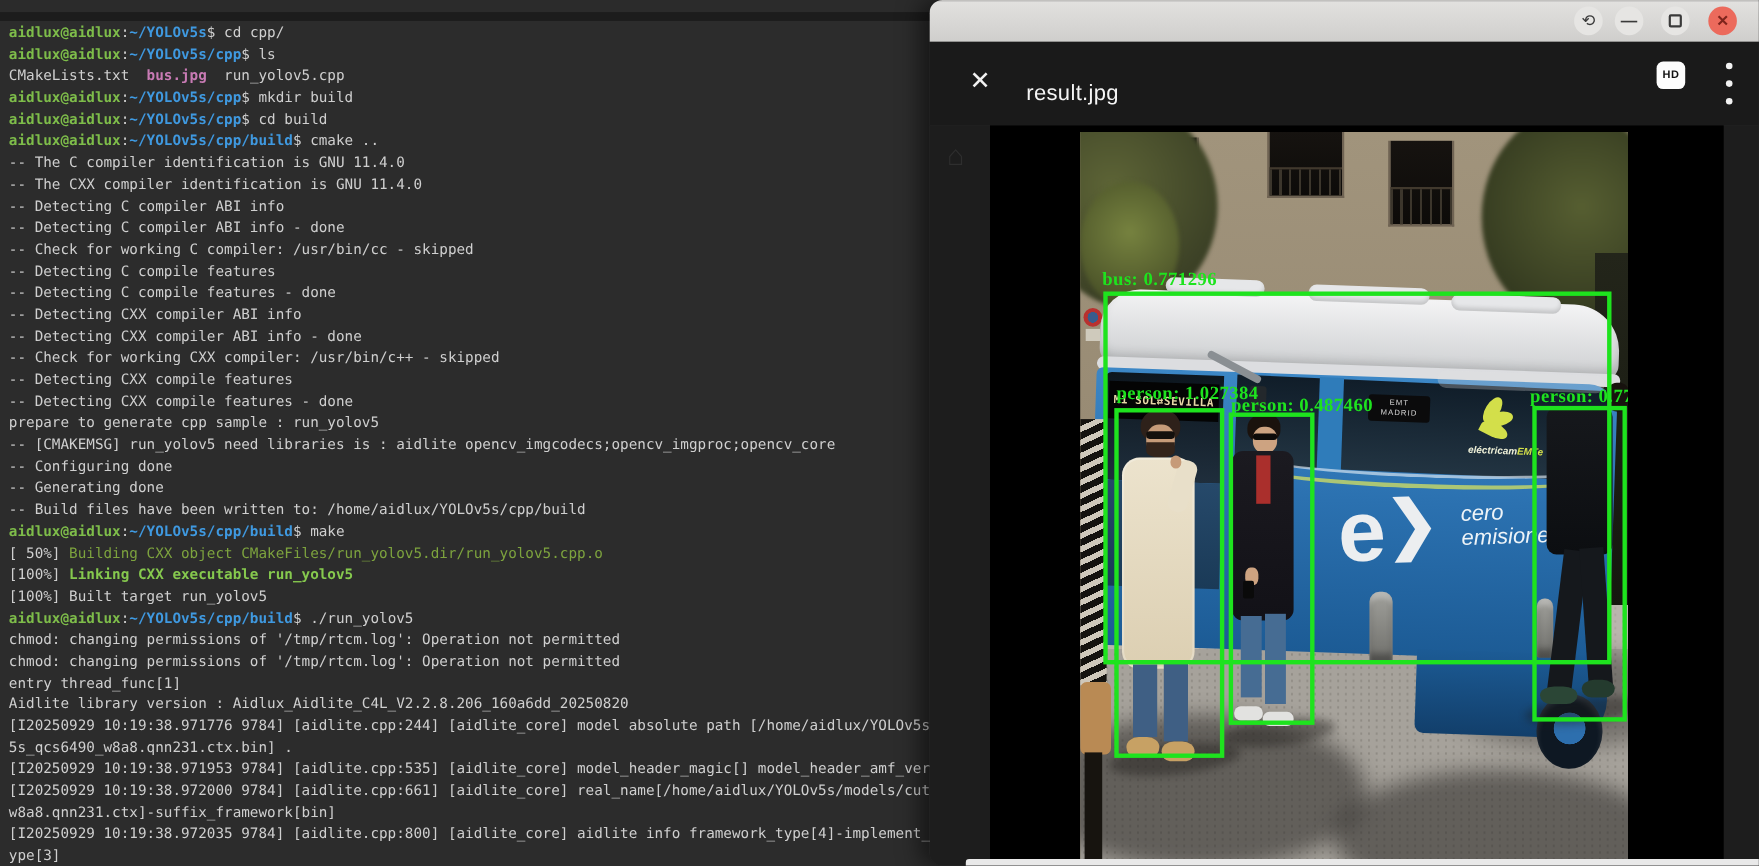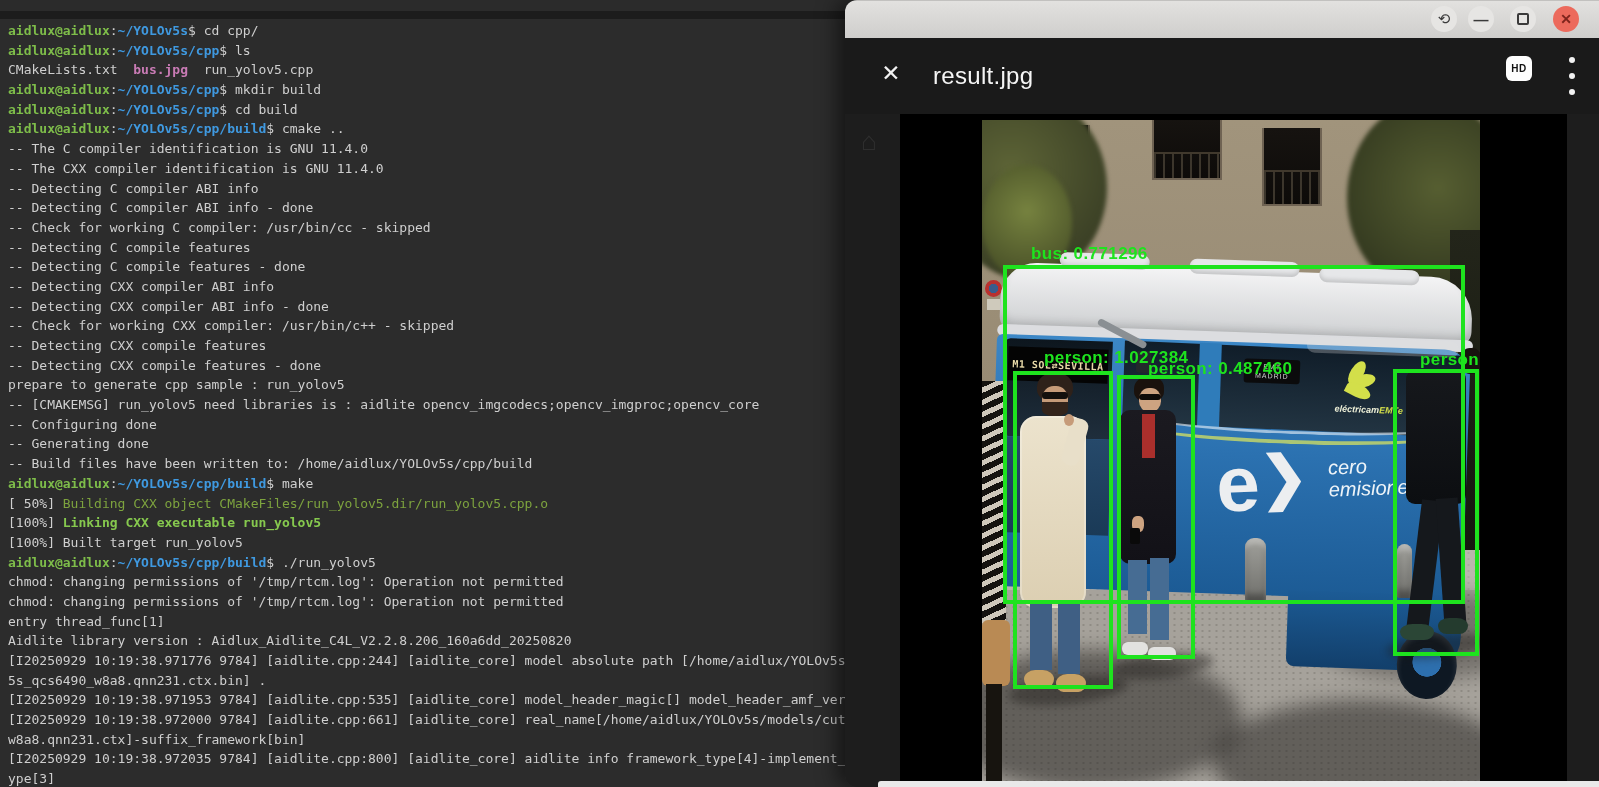--- a/index.html
+++ b/index.html
@@ -30,21 +30,21 @@
   .tb-refresh { left:586px; }
   .tb-min { left:623px; font-weight:bold; }
   .tb-max { left:665px; }
   .tb-max .sq { width:12px; height:12px; border:2px solid #3a3a3a; border-radius:2px; }
   .tb-close { left:708px; background:#ec6a5c; }
   .tb-close span { color:#7e241c; font-weight:bold; font-size:14px; }
 
   .vheader { position:relative; height:76px; background:#1a1a1a; }
   .vh-close { position:absolute; left:33px; top:22px; width:26px; height:26px; color:#f2f2f2;
     font-size:23px; line-height:26px; text-align:center; font-weight:400; }
-  .vh-title { position:absolute; left:88px; top:24px; color:#f5f5f5; font-size:24px; letter-spacing:.3px; }
+  .vh-title { position:absolute; left:88px; top:36px; color:#f5f5f5; font-size:20px; letter-spacing:.3px; }
   .hd-badge { position:absolute; left:661px; top:18px; width:26px; height:25px; background:#fdfdfd;
     border-radius:6px; color:#111; font-size:10px; font-weight:bold; display:flex;
     align-items:center; justify-content:center; letter-spacing:.5px; }
   .kebab { position:absolute; left:723px; top:19px; width:8px; height:38px; display:flex;
     flex-direction:column; justify-content:space-between; align-items:center; }
   .kebab i { width:6px; height:6px; border-radius:50%; background:#f2f2f2; }
 
   .vcontent { position:relative; height:673px; background:#1d1d1d; }
   .home-icon { position:absolute; left:16px; top:12px; font-size:26px; color:#2e2e2e; }
   .letterbox { position:absolute; left:55px; top:0; width:667px; height:667px; background:#000; }
@@ -146,21 +146,21 @@
   .p2-shoe { position:absolute; height:13px; background:#e2e2e0; border-radius:6px; }
 
   .p3-head { position:absolute; left:478px; top:228px; width:22px; height:26px; background:#17120e; border-radius:45%; }
   .p3-torso { position:absolute; left:424px; top:250px; width:60px; height:134px; background:linear-gradient(#16181c,#0c0e11); border-radius:9px; }
   .p3-leg { position:absolute; width:22px; background:#15181c; }
   .p3-shoe { position:absolute; height:16px; border-radius:45% 45% 35% 35%/60%; }
 
   
   .det-box { position:absolute; border:4px solid #1ee31e; z-index:10; }
   .det-label { position:absolute; z-index:11; color:#1ee31e; font-weight:bold; font-size:17px;
-    font-family:Liberation Sans, sans-serif; letter-spacing:.4px; white-space:nowrap;margin-left:29px; }
+    font-family:Liberation Serif, serif; letter-spacing:.4px; white-space:nowrap; }
 
   .bottom-strip { position:absolute; left:33px; right:0; bottom:0; height:6px; background:#e9e9e9; border-radius:3px 0 0 0; }
 </style>
 </head>
 <body>
 
 <div class="terminal">
   <div class="term-lines"><div class="tline"><span class="seg-u">aidlux@aidlux</span><span class="seg-w">:</span><span class="seg-p">~/YOLOv5s</span><span class="seg-w">$ cd cpp/</span></div><div class="tline"><span class="seg-u">aidlux@aidlux</span><span class="seg-w">:</span><span class="seg-p">~/YOLOv5s/cpp</span><span class="seg-w">$ ls</span></div><div class="tline"><span class="seg-w">CMakeLists.txt  </span><span class="seg-m">bus.jpg</span><span class="seg-w">  run_yolov5.cpp</span></div><div class="tline"><span class="seg-u">aidlux@aidlux</span><span class="seg-w">:</span><span class="seg-p">~/YOLOv5s/cpp</span><span class="seg-w">$ mkdir build</span></div><div class="tline"><span class="seg-u">aidlux@aidlux</span><span class="seg-w">:</span><span class="seg-p">~/YOLOv5s/cpp</span><span class="seg-w">$ cd build</span></div><div class="tline"><span class="seg-u">aidlux@aidlux</span><span class="seg-w">:</span><span class="seg-p">~/YOLOv5s/cpp/build</span><span class="seg-w">$ cmake ..</span></div><div class="tline"><span class="seg-w">-- The C compiler identification is GNU 11.4.0</span></div><div class="tline"><span class="seg-w">-- The CXX compiler identification is GNU 11.4.0</span></div><div class="tline"><span class="seg-w">-- Detecting C compiler ABI info</span></div><div class="tline"><span class="seg-w">-- Detecting C compiler ABI info - done</span></div><div class="tline"><span class="seg-w">-- Check for working C compiler: /usr/bin/cc - skipped</span></div><div class="tline"><span class="seg-w">-- Detecting C compile features</span></div><div class="tline"><span class="seg-w">-- Detecting C compile features - done</span></div><div class="tline"><span class="seg-w">-- Detecting CXX compiler ABI info</span></div><div class="tline"><span class="seg-w">-- Detecting CXX compiler ABI info - done</span></div><div class="tline"><span class="seg-w">-- Check for working CXX compiler: /usr/bin/c++ - skipped</span></div><div class="tline"><span class="seg-w">-- Detecting CXX compile features</span></div><div class="tline"><span class="seg-w">-- Detecting CXX compile features - done</span></div><div class="tline"><span class="seg-w">prepare to generate cpp sample : run_yolov5</span></div><div class="tline"><span class="seg-w">-- [CMAKEMSG] run_yolov5 need libraries is : aidlite opencv_imgcodecs;opencv_imgproc;opencv_core</span></div><div class="tline"><span class="seg-w">-- Configuring done</span></div><div class="tline"><span class="seg-w">-- Generating done</span></div><div class="tline"><span class="seg-w">-- Build files have been written to: /home/aidlux/YOLOv5s/cpp/build</span></div><div class="tline"><span class="seg-u">aidlux@aidlux</span><span class="seg-w">:</span><span class="seg-p">~/YOLOv5s/cpp/build</span><span class="seg-w">$ make</span></div><div class="tline"><span class="seg-w">[ 50%] </span><span class="seg-g">Building CXX object CMakeFiles/run_yolov5.dir/run_yolov5.cpp.o</span></div><div class="tline"><span class="seg-w">[100%] </span><span class="seg-G">Linking CXX executable run_yolov5</span></div><div class="tline"><span class="seg-w">[100%] Built target run_yolov5</span></div><div class="tline"><span class="seg-u">aidlux@aidlux</span><span class="seg-w">:</span><span class="seg-p">~/YOLOv5s/cpp/build</span><span class="seg-w">$ ./run_yolov5</span></div><div class="tline"><span class="seg-w">chmod: changing permissions of '/tmp/rtcm.log': Operation not permitted</span></div><div class="tline"><span class="seg-w">chmod: changing permissions of '/tmp/rtcm.log': Operation not permitted</span></div><div class="tline"><span class="seg-w">entry thread_func[1]</span></div><div class="tline"><span class="seg-w">Aidlite library version : Aidlux_Aidlite_C4L_V2.2.8.206_160a6dd_20250820</span></div><div class="tline"><span class="seg-w">[I20250929 10:19:38.971776 9784] [aidlite.cpp:244] [aidlite_core] model absolute path [/home/aidlux/YOLOv5s</span></div><div class="tline"><span class="seg-w">5s_qcs6490_w8a8.qnn231.ctx.bin] .</span></div><div class="tline"><span class="seg-w">[I20250929 10:19:38.971953 9784] [aidlite.cpp:535] [aidlite_core] model_header_magic[] model_header_amf_ver</span></div><div class="tline"><span class="seg-w">[I20250929 10:19:38.972000 9784] [aidlite.cpp:661] [aidlite_core] real_name[/home/aidlux/YOLOv5s/models/cut</span></div><div class="tline"><span class="seg-w">w8a8.qnn231.ctx]-suffix_framework[bin]</span></div><div class="tline"><span class="seg-w">[I20250929 10:19:38.972035 9784] [aidlite.cpp:800] [aidlite_core] aidlite info framework_type[4]-implement_t</span></div><div class="tline"><span class="seg-w">ype[3]</span></div></div>
   <div class="term-topstrip"></div>
 </div>

